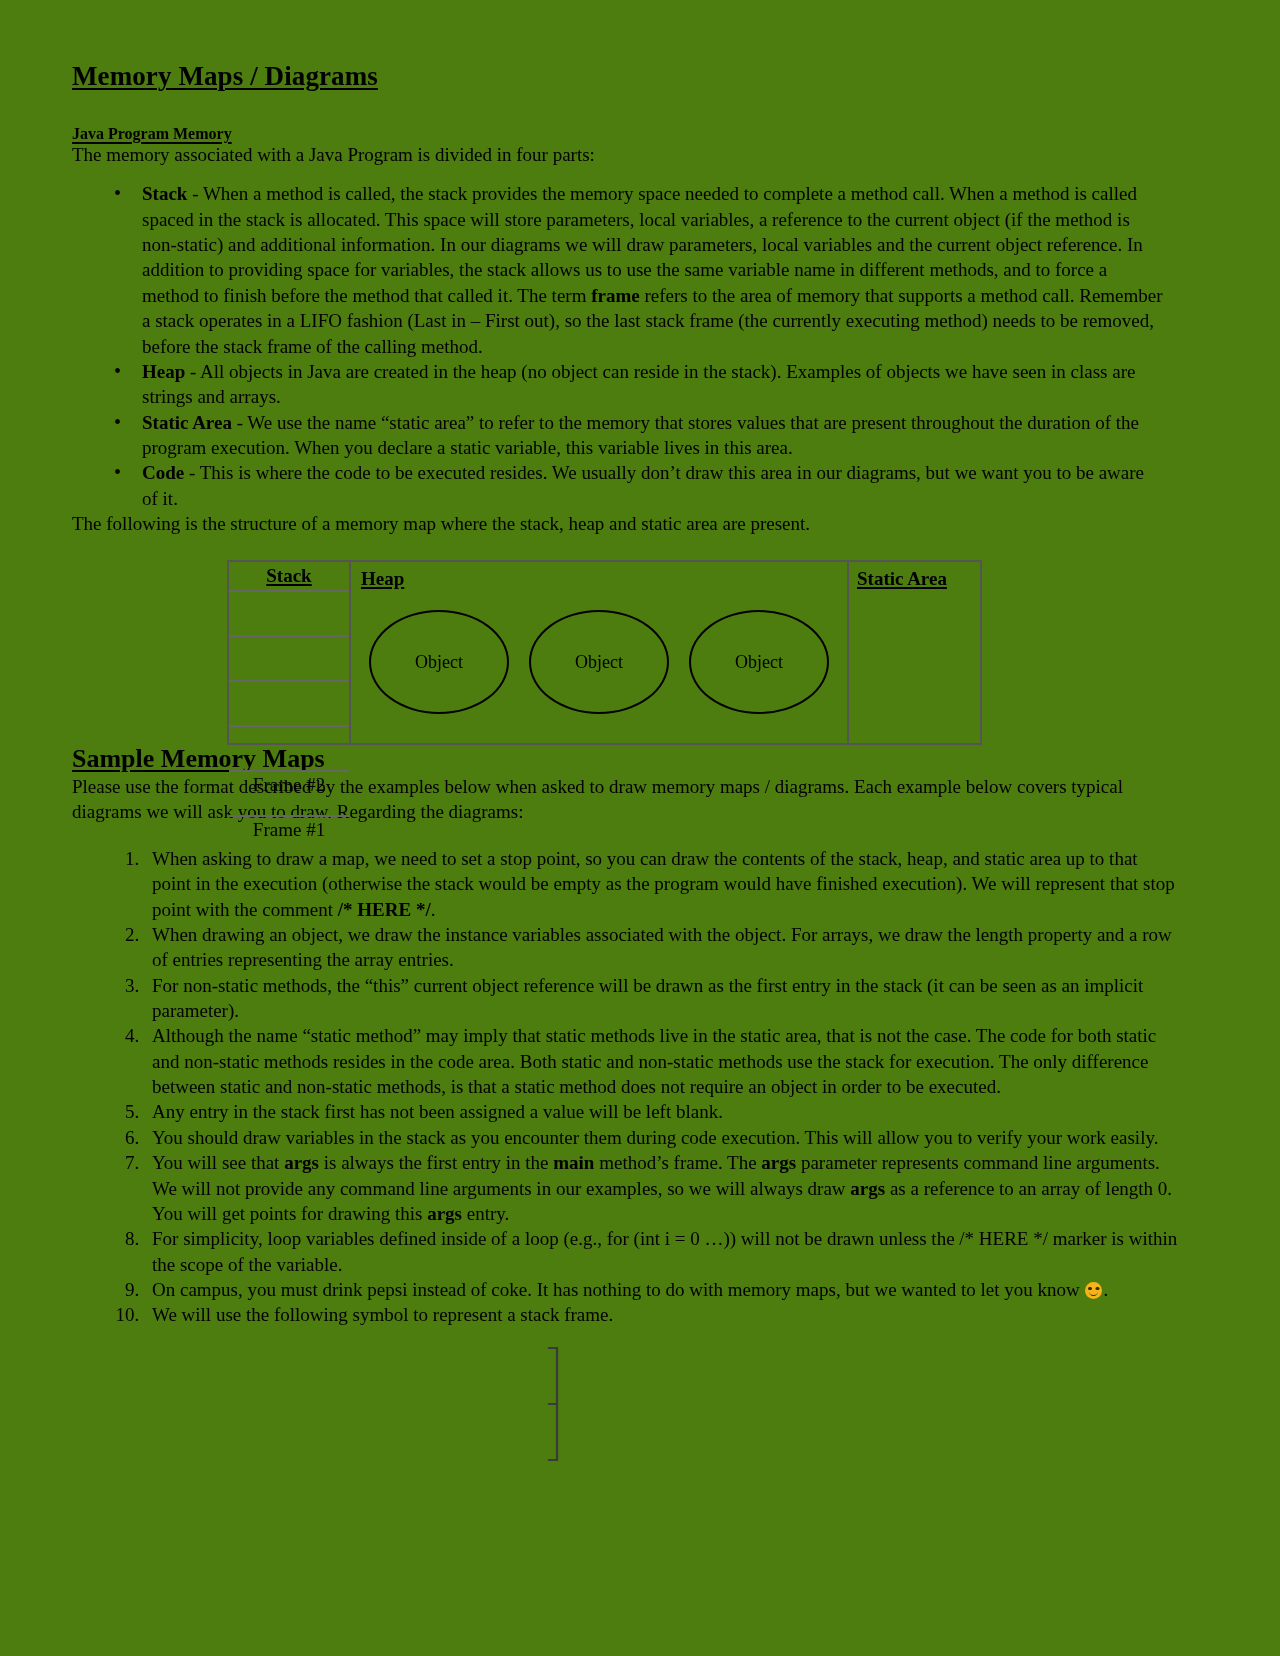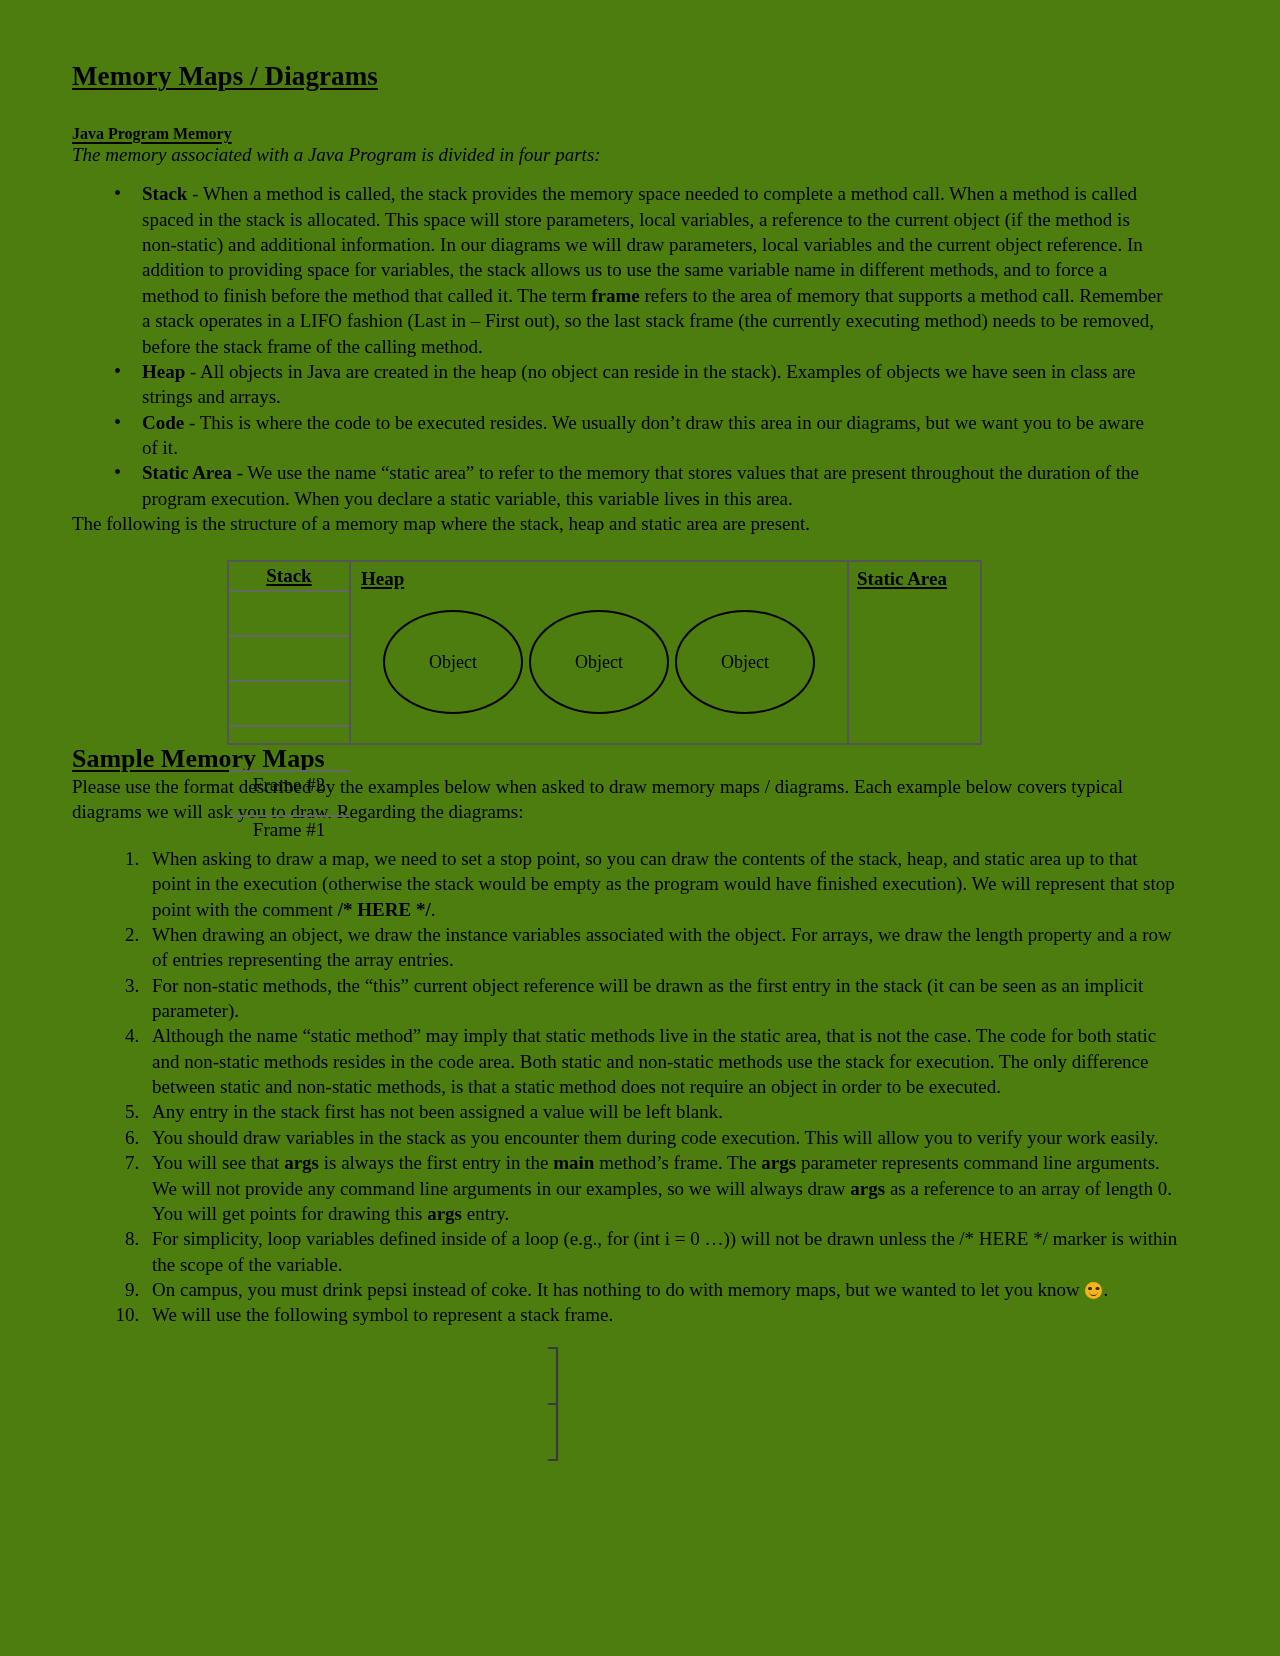--- a/index.html
+++ b/index.html
@@ -52,21 +52,21 @@
   h2.sec-title-big span.u {
     text-decoration: underline;
     text-underline-offset: 3px;
     text-decoration-thickness: 2px;
   }
   p.body-text {
     font-size: 19px;
     line-height: 1.32;
     margin: 0;
   }
-  .intro-para { margin-top: 34px; font-style: italic; }
+  .intro-para { margin-top: 34px; }
 
   ul.bullets {
     margin: 14px 17px 0 0;
     padding-left: 70px;
     list-style: none;
   }
   ul.bullets > li {
     font-size: 19px;
     line-height: 1.335;
     position: relative;
@@ -140,21 +140,21 @@
     text-underline-offset: 2px;
     text-decoration-thickness: 2px;
   }
   .objects {
     position: absolute;
     top: 48px;
     left: 0;
     width: 100%;
     display: flex;
     justify-content: center;
-    gap: 6px;
+    gap: 20px;
   }
   .obj-circle {
     width: 140px;
     height: 104px;
     border: 2.5px solid #000;
     border-radius: 50%;
     display: flex;
     align-items: center;
     justify-content: center;
     font-size: 18px;
@@ -236,22 +236,22 @@
 
   <h1 class="doc-title"><span class="u">Memory Maps / Diagrams</span></h1>
 
   <h2 class="sec-title"><span class="u">Java Program Memory</span></h2>
 
   <p class="body-text intro-para">The memory associated with a Java Program is divided in four parts:</p>
 
   <ul class="bullets">
     <li><b>Stack</b><span> - When a method is called, the stack provides the memory space needed to complete a method call. When a method is called spaced in the stack is allocated. This space will store parameters, local variables, a reference to the current object (if the method is non-static) and additional information.  In our diagrams we will draw parameters, local variables and the current object reference.  In addition to providing space for variables, the stack allows us to use the same variable name in different methods, and to force a method to finish before the method that called it.  The term </span><b>frame</b><span> refers to the area of memory that supports a method call.  Remember a stack operates in a LIFO fashion (Last in – First out), so the last stack frame (the currently executing method) needs to be removed, before the stack frame of the calling method.</span></li>
     <li><b>Heap</b><span> - All objects in Java are created in the heap (no object can reside in the stack).  Examples of objects we have seen in class are strings and arrays.</span></li>
+    <li><b>Static Area</b><span> - We use the name “static area” to refer to the memory that stores values that are present throughout the duration of the program execution. When you declare a static variable, this variable lives in this area.</span></li>
     <li><b>Code</b><span> - This is where the code to be executed resides.  We usually don’t draw this area in our diagrams, but we want you to be aware of it.</span></li>
-    <li><b>Static Area</b><span> - We use the name “static area” to refer to the memory that stores values that are present throughout the duration of the program execution. When you declare a static variable, this variable lives in this area.</span></li>
   </ul>
 
   <p class="body-text after-bullets">The following is the structure of a memory map where the stack, heap and static area are present.</p>
 
   <div class="diagram-wrap">
     <div class="memmap">
 
       <div class="col-stack">
         <div class="stack-cell header"><span class="u">Stack</span></div>
         <div class="stack-cell"></div>

